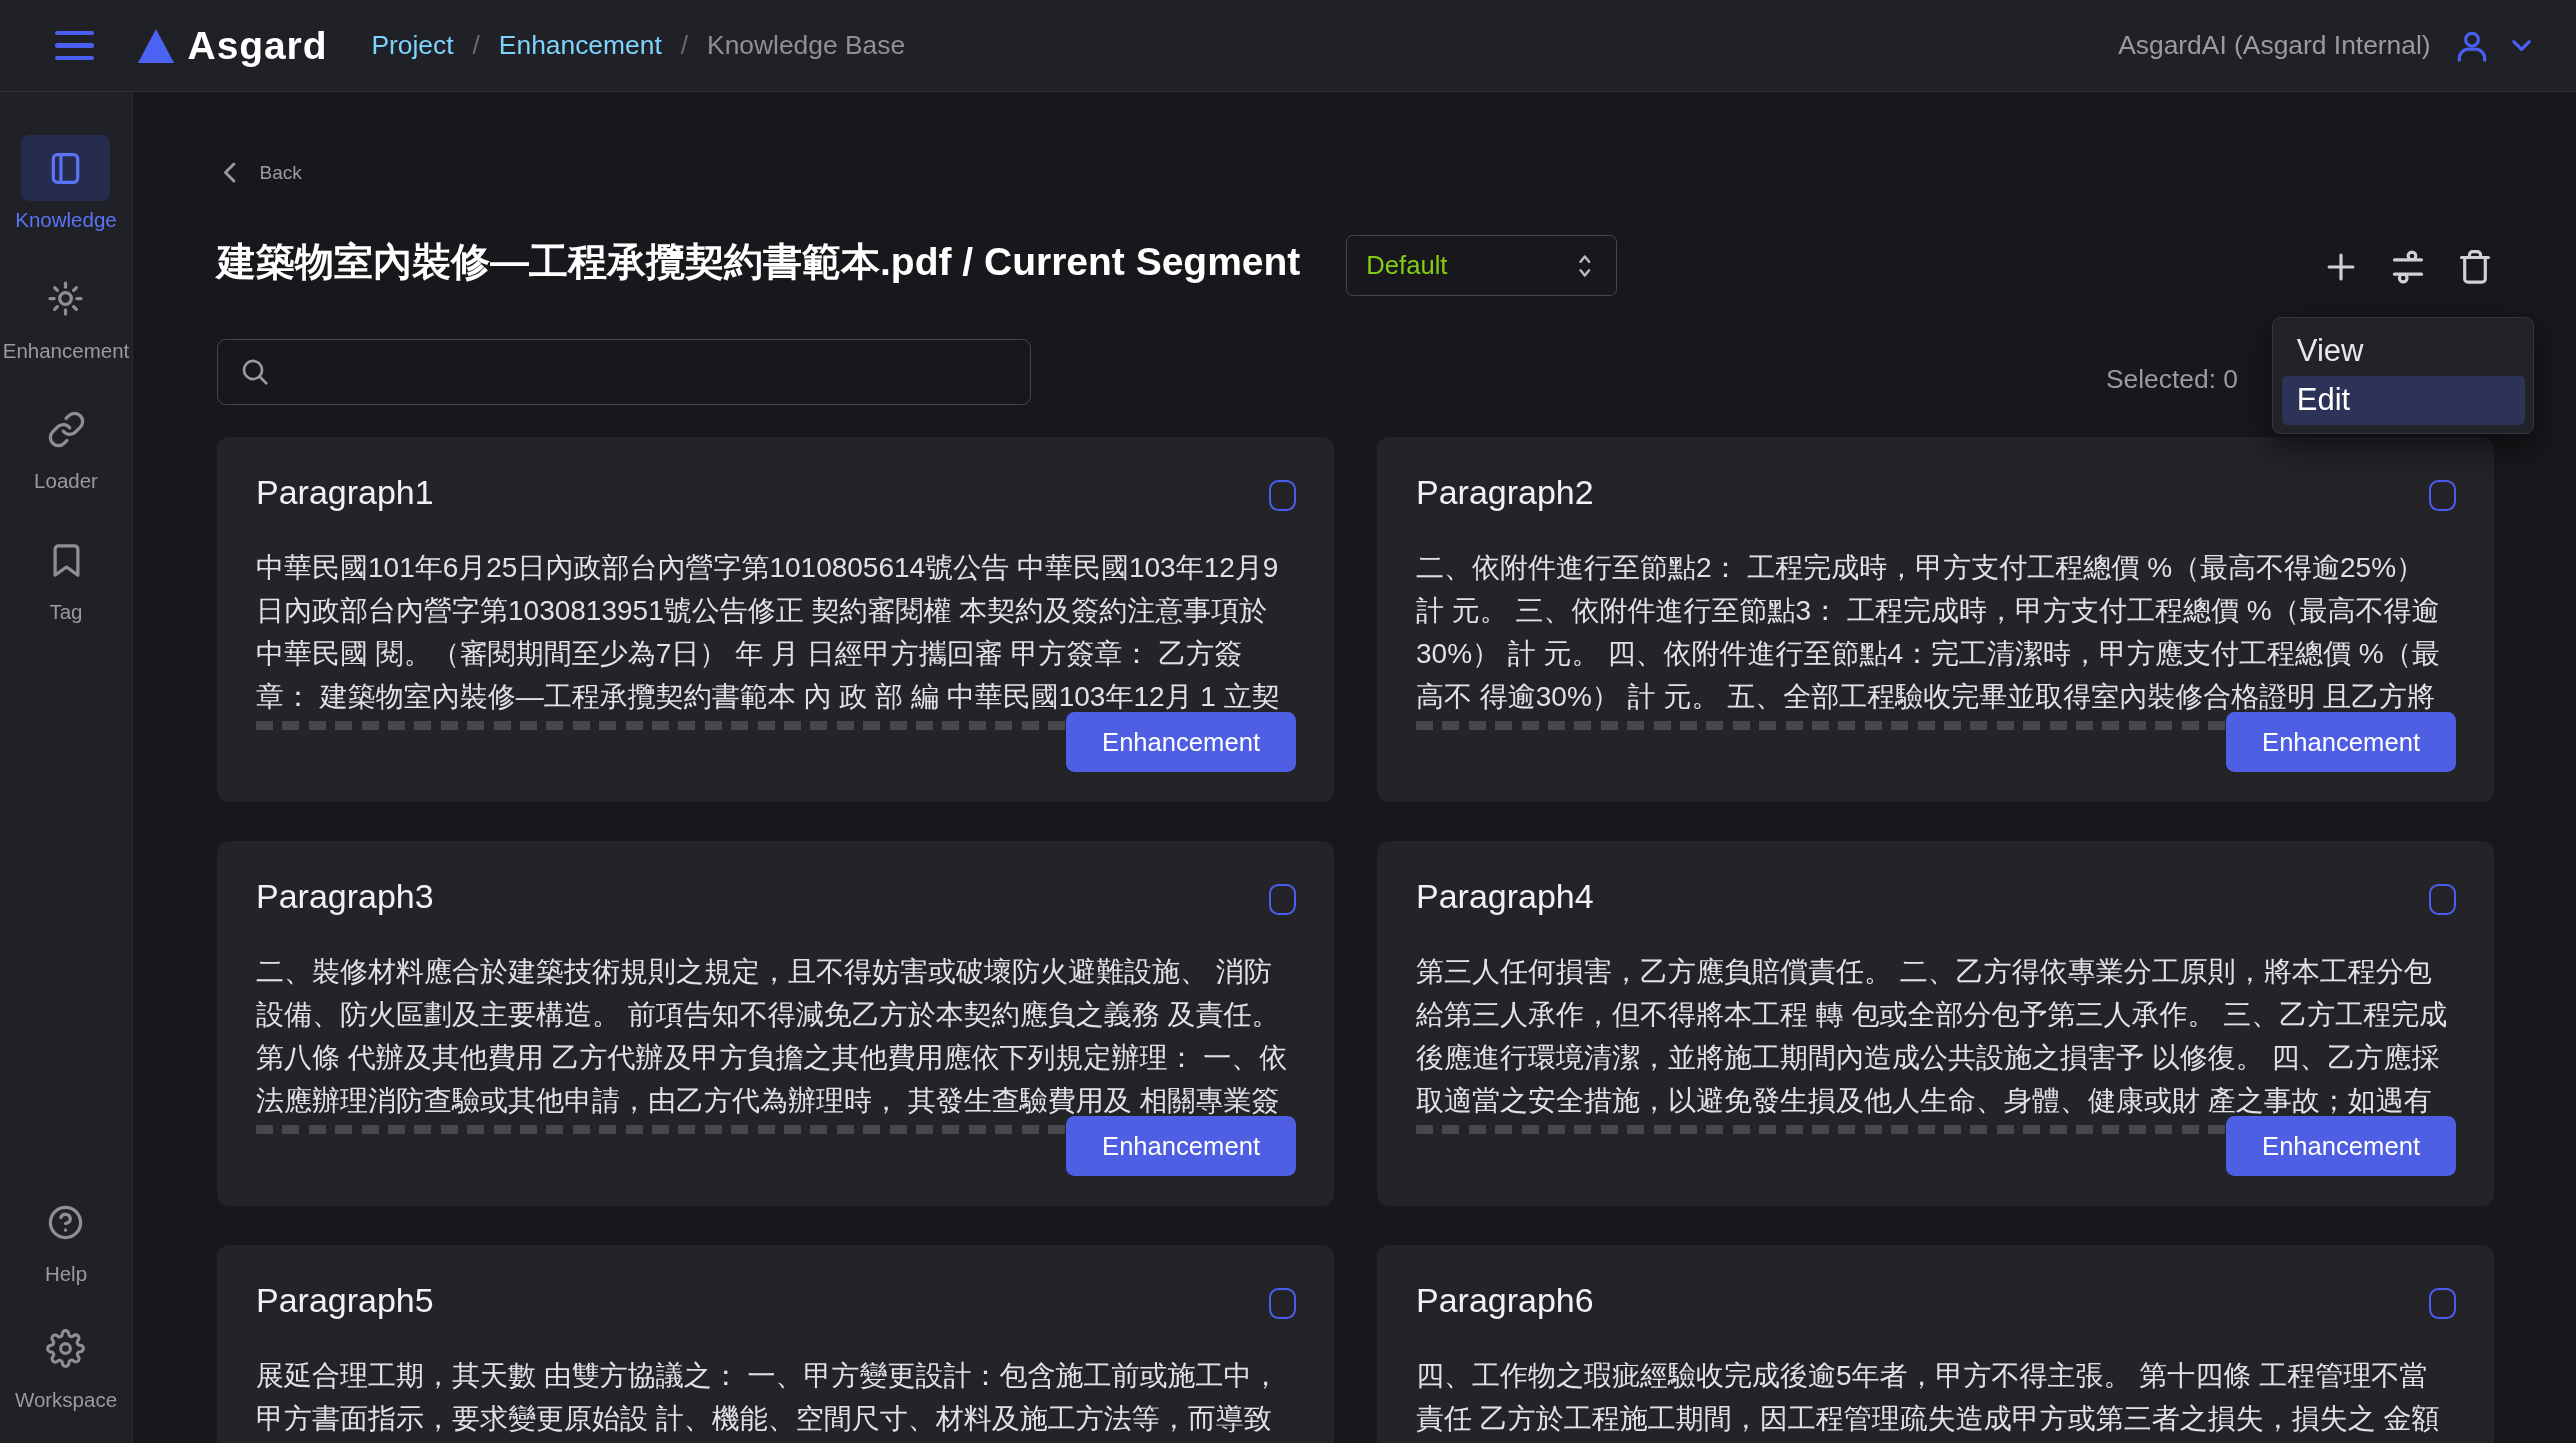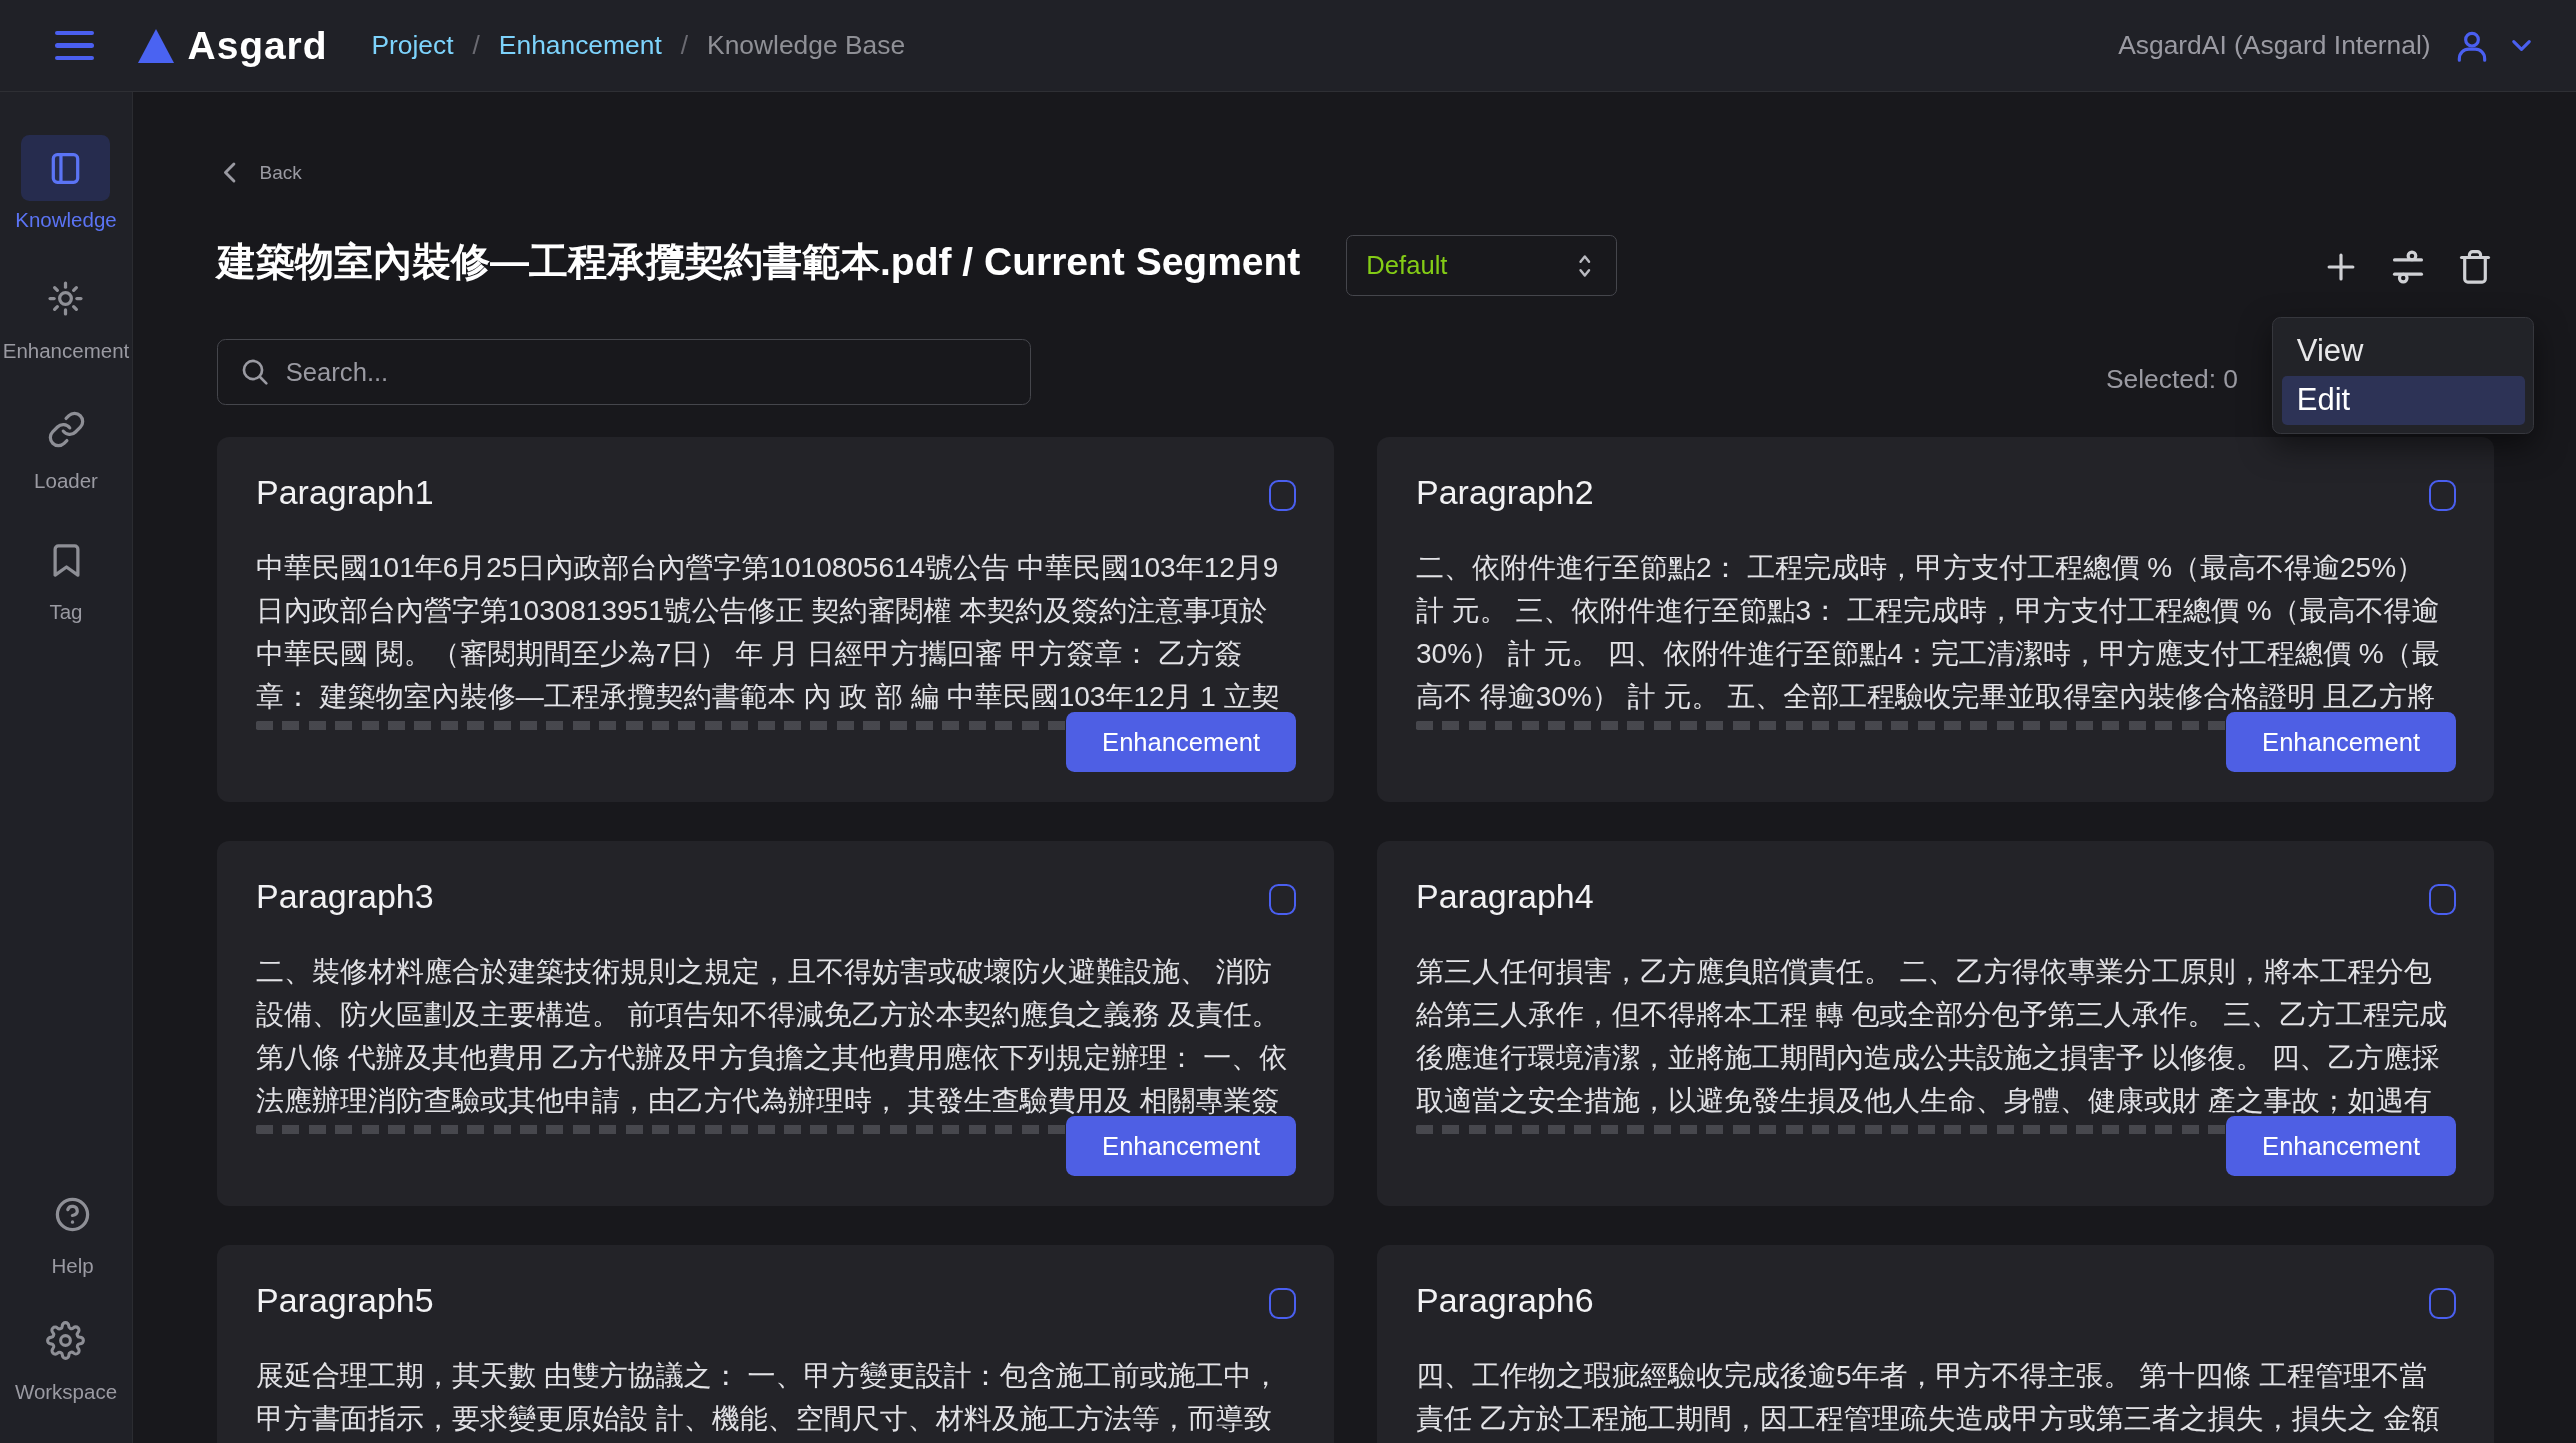--- a/index.html
+++ b/index.html
@@ -35,21 +35,21 @@
     background:#202127; border-right:0.9px solid #2b2c31;
     display:flex; flex-direction:column; align-items:center; padding-top:43px; z-index:30;
   }
   .side-item { display:flex; flex-direction:column; align-items:center; margin-bottom:34px; cursor:pointer; }
   .side-tile { width:89px; height:66px; border-radius:8.5px; display:flex; align-items:center; justify-content:center; }
   .side-item.active .side-tile { background:#262c4e; }
   .side-item .side-icon { color:#8e8f96; }
   .side-item.active .side-icon { color:#5b74f5; }
   .side-label { font-size:20.5px; color:#9a9aa2; margin-top:6.8px; }
   .side-item.active .side-label { color:#5b74f5; }
-  .sidebar-footer { margin-top:auto; padding-bottom:40px; display:flex; flex-direction:column; align-items:flex-end; }
+  .sidebar-footer { margin-top:auto; padding-bottom:32px; display:flex; flex-direction:column; align-items:center; }
   .sidebar-footer .side-item { margin-bottom:29px; }
 
   
   .content { position:absolute; top:92px; left:133px; width:2443px; height:1352px; padding:66px 82px 0 84px; overflow:hidden; }
   .back-row { display:flex; align-items:center; gap:13.6px; color:#9a9aa2; font-size:19px; width:max-content; cursor:pointer;text-align:right; }
   .title-row { display:flex; margin-top:48px; height:63px; }
   .doc-title { font-size:39px; font-weight:700; color:#ffffff; white-space:nowrap; }
   .segment-select {
     margin-left:46px; width:271px; height:61px; border:0.9px solid #45464c; border-radius:6.8px;
     display:flex; align-items:center; padding:0 19px; cursor:pointer; background:transparent;
@@ -269,21 +269,20 @@
   </div>
 
   <div class="search-row">
     <div class="search-box">
       <span class="search-icon">
         <svg width="32" height="32" viewBox="0 0 24 24" fill="none" stroke="currentColor" stroke-width="2" stroke-linecap="round">
             <circle cx="10.5" cy="10.5" r="6.8"></circle>
             <line x1="20.5" y1="20.5" x2="15.6" y2="15.6"></line>
           </svg>
       </span>
-      <input type="text" placeholder="Search..." style="">
     </div>
   </div>
 
   <div class="cards-grid">
   <section class="card">
     <h2 class="card-title">Paragraph1</h2>
     <span class="card-checkbox"></span>
     <div class="card-body">中華民國101年6月25日內政部台內營字第1010805614號公告 中華民國103年12月9日內政部台內營字第1030813951號公告修正 契約審閱權 本契約及簽約注意事項於中華民國 閱。（審閱期間至少為7日） 年 月 日經甲方攜回審 甲方簽章： 乙方簽章： 建築物室內裝修—工程承攬契約書範本 內 政 部 編 中華民國103年12月 1 立契約書人——消費者： (以下簡稱甲方) ...</div>
     <div class="clipped-row"></div>
     <button class="enh-btn">Enhancement</button>

